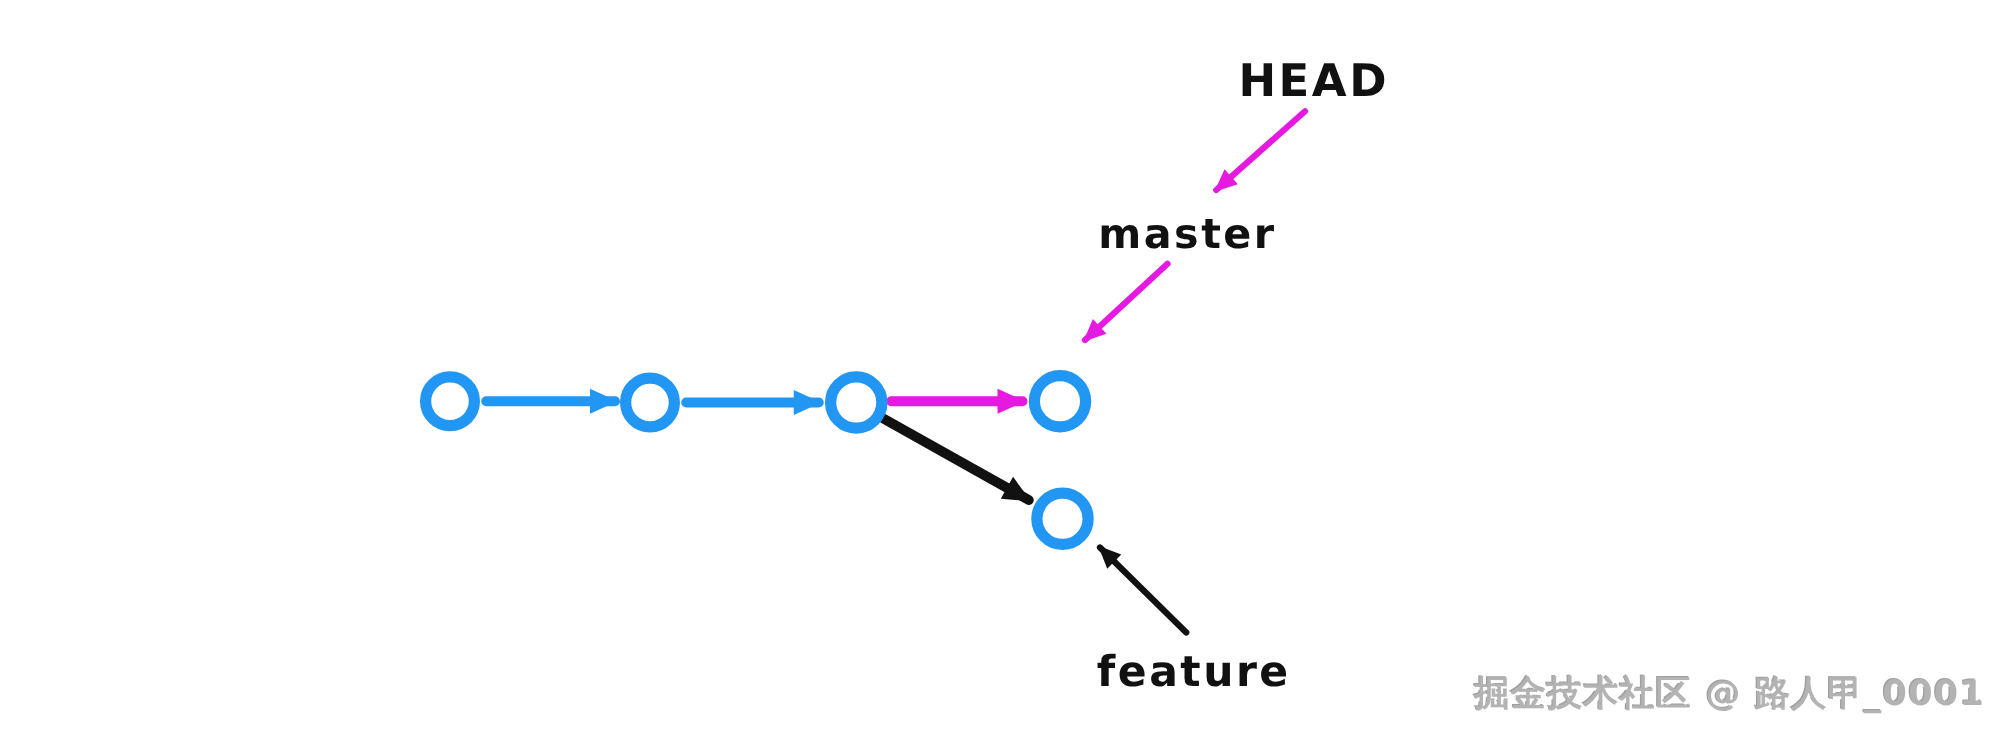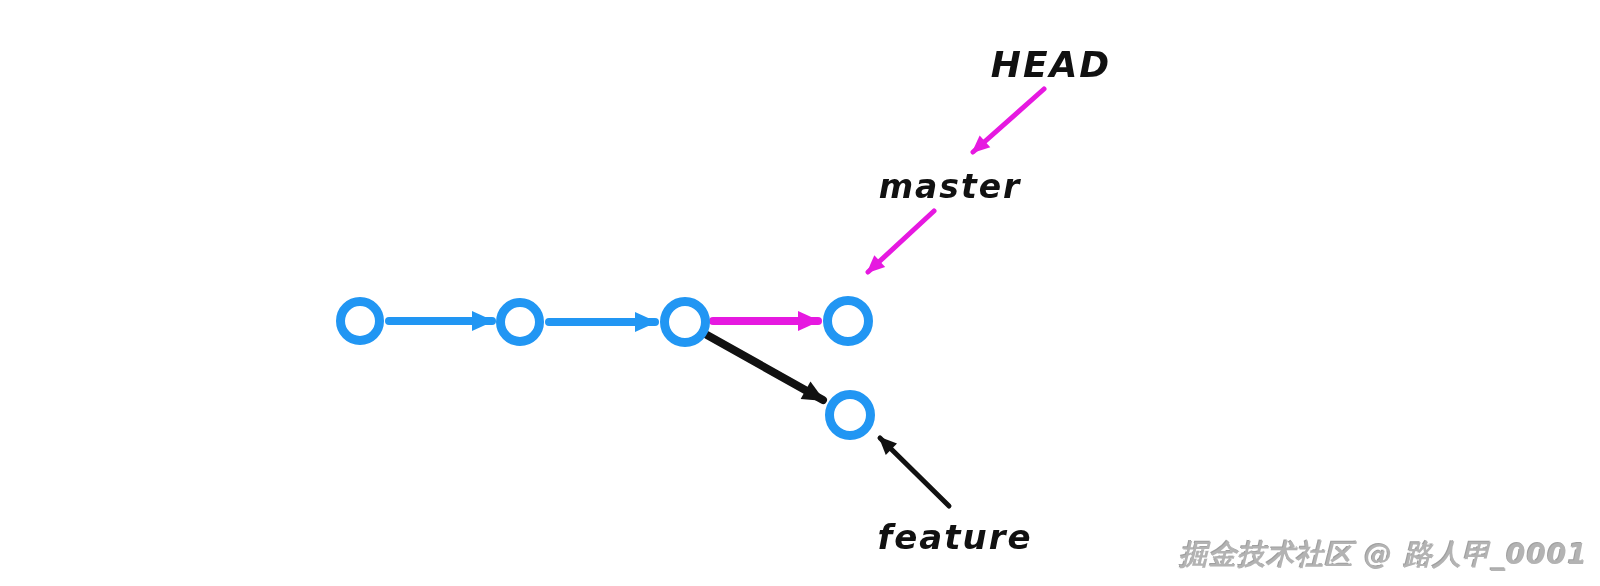--- a/index.html
+++ b/index.html
@@ -3,21 +3,20 @@
 <meta charset="utf-8">
 <style>
   html, body { margin: 0; padding: 0; background: #ffffff; }
   .stage {
     position: relative;
     width: 1600px;
     height: 586px;
     background: #ffffff;
     overflow: hidden;
     font-family: "DejaVu Sans", "Liberation Sans", sans-serif;
-    font-style: italic;
   }
   svg { display: block; width: 1600px; height: 586px; }
   .lbl {
     font-family: "DejaVu Sans", "Liberation Sans", sans-serif;
     font-weight: bold;
     letter-spacing: 2px;
   }
   .lbl-head    { font-size: 36px; }
   .lbl-master  { font-size: 33px; }
   .lbl-feature { font-size: 34px; }

